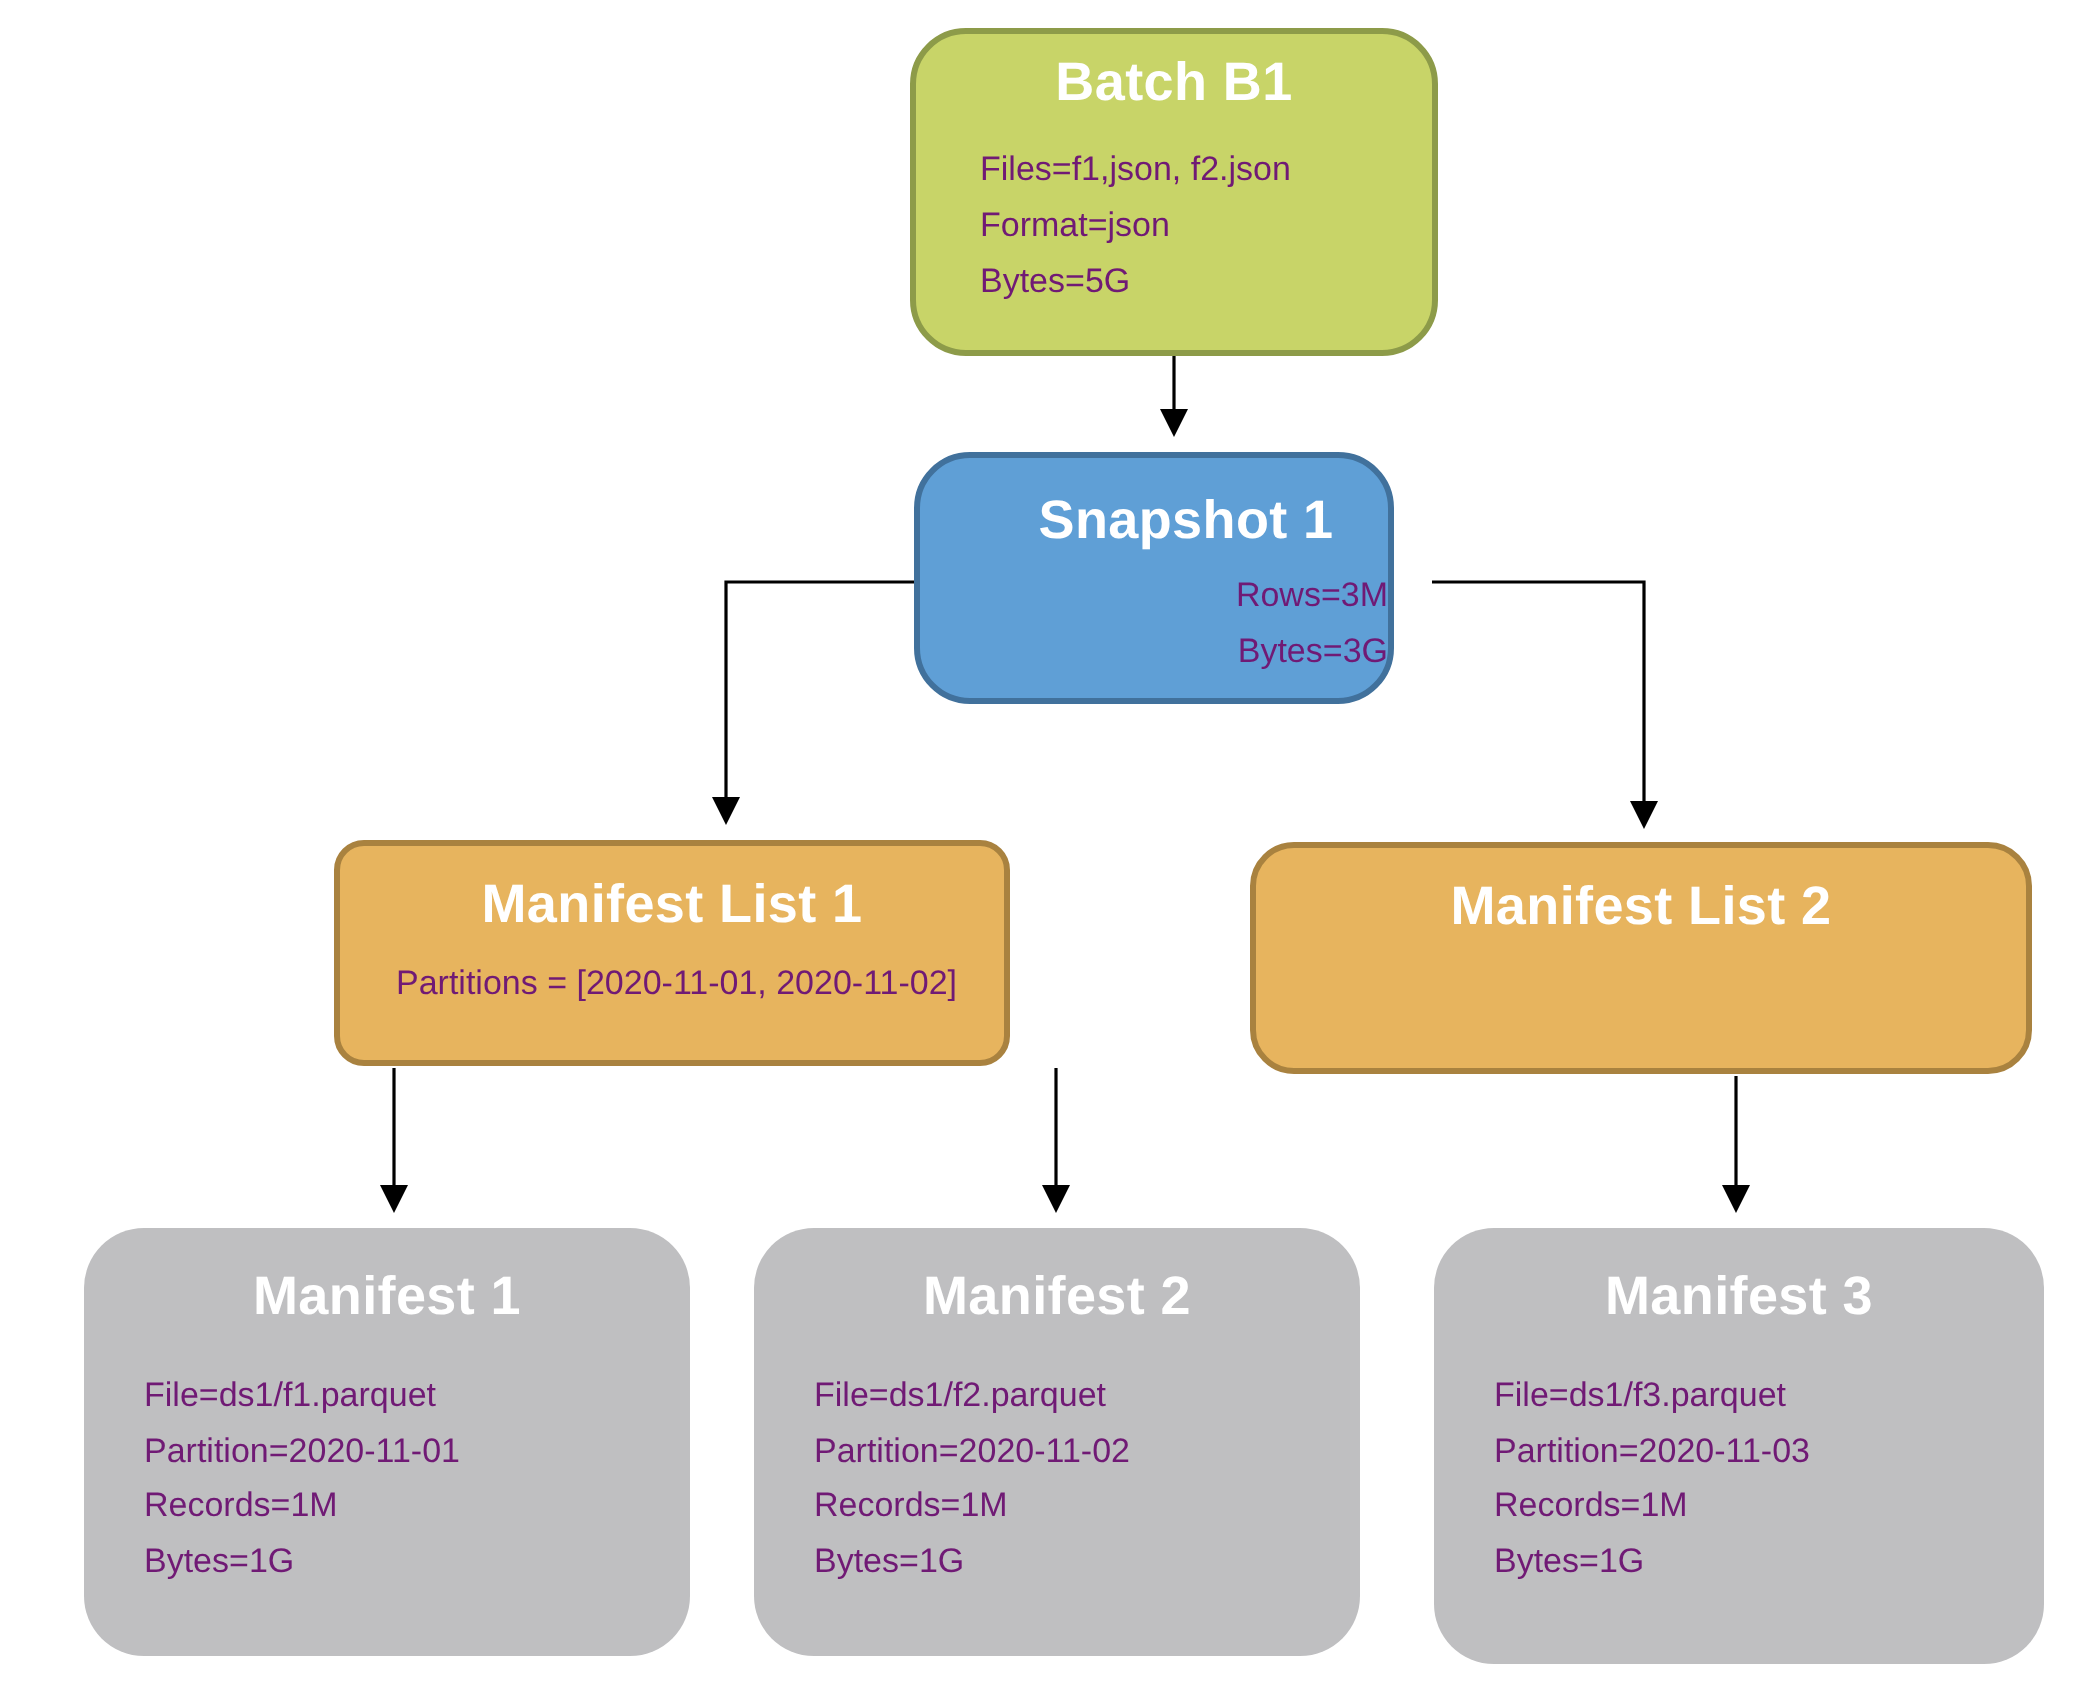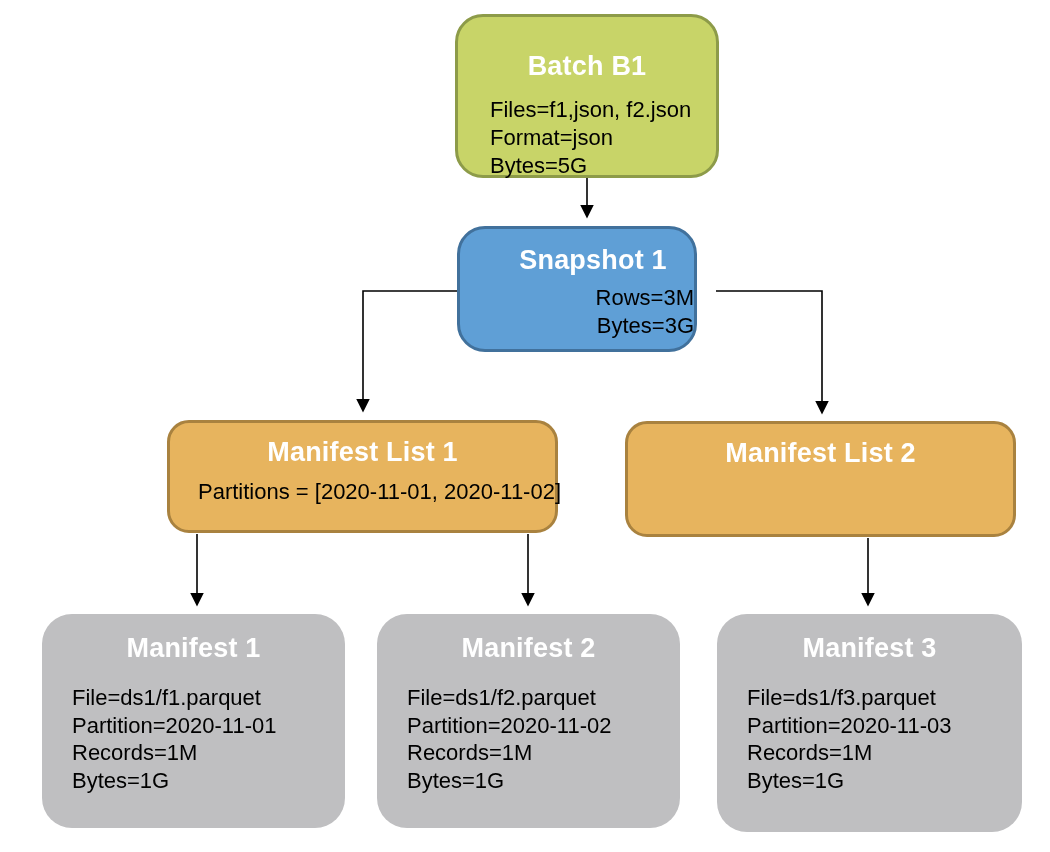--- a/index.html
+++ b/index.html
@@ -28,57 +28,57 @@
   }
   .node-title {
     text-align: center;
     color: #ffffff;
     font-size: 27px;
     font-weight: 600;
     letter-spacing: 0.2px;
     line-height: 32px;
   }
   .node-body {
-    color: #000000;
-    font-size: 22px;
+    color: #701a75;
+    font-size: 17px;
   }
   .node-line {
     white-space: nowrap;
   }
 
   
   .n-batch {
     left: 455px; top: 14px;
     width: 264px; height: 164px;
     background: var(--green-fill);
     border: 3px solid var(--green-border);
     border-radius: 28px;
   }
-  .n-batch .node-title { margin-top: 33px; }
+  .n-batch .node-title { margin-top: 8px; }
   .n-batch .node-body  { margin: 14px 0 0 32px; line-height: 28px; }
 
   
   .n-snapshot {
     left: 457px; top: 226px;
     width: 240px; height: 126px;
     background: var(--blue-fill);
     border: 3px solid var(--blue-border);
     border-radius: 28px;
     padding-left: 32px;
   }
   .n-snapshot .node-title { margin-top: 15px; }
   .n-snapshot .node-body  { margin: 8px 0 0 32px; line-height: 28px; text-align: right; }
 
   
   .n-mlist1, .n-mlist2 {
     background: var(--orange-fill);
     border: 3px solid var(--orange-border);
     border-radius: 22px;
   }
-  .n-mlist1 { left: 167px; top: 420px; width: 391px; height: 113px; }
+  .n-mlist1 { left: 167px; top: 420px; width: 338px; height: 113px; border-radius: 15px; }
   .n-mlist2 { left: 625px; top: 421px; width: 391px; height: 116px; }
   .n-mlist1 .node-title, .n-mlist2 .node-title { margin-top: 13px; }
   .n-mlist1 .node-body { margin: 10px 0 0 28px; line-height: 27px; }
   .n-mlist2 .node-body { margin: 10px 0 0 30px; line-height: 27px; }
 
   
   .n-m1, .n-m2, .n-m3 {
     background: var(--gray-fill);
     border: none;
     border-radius: 30px;

